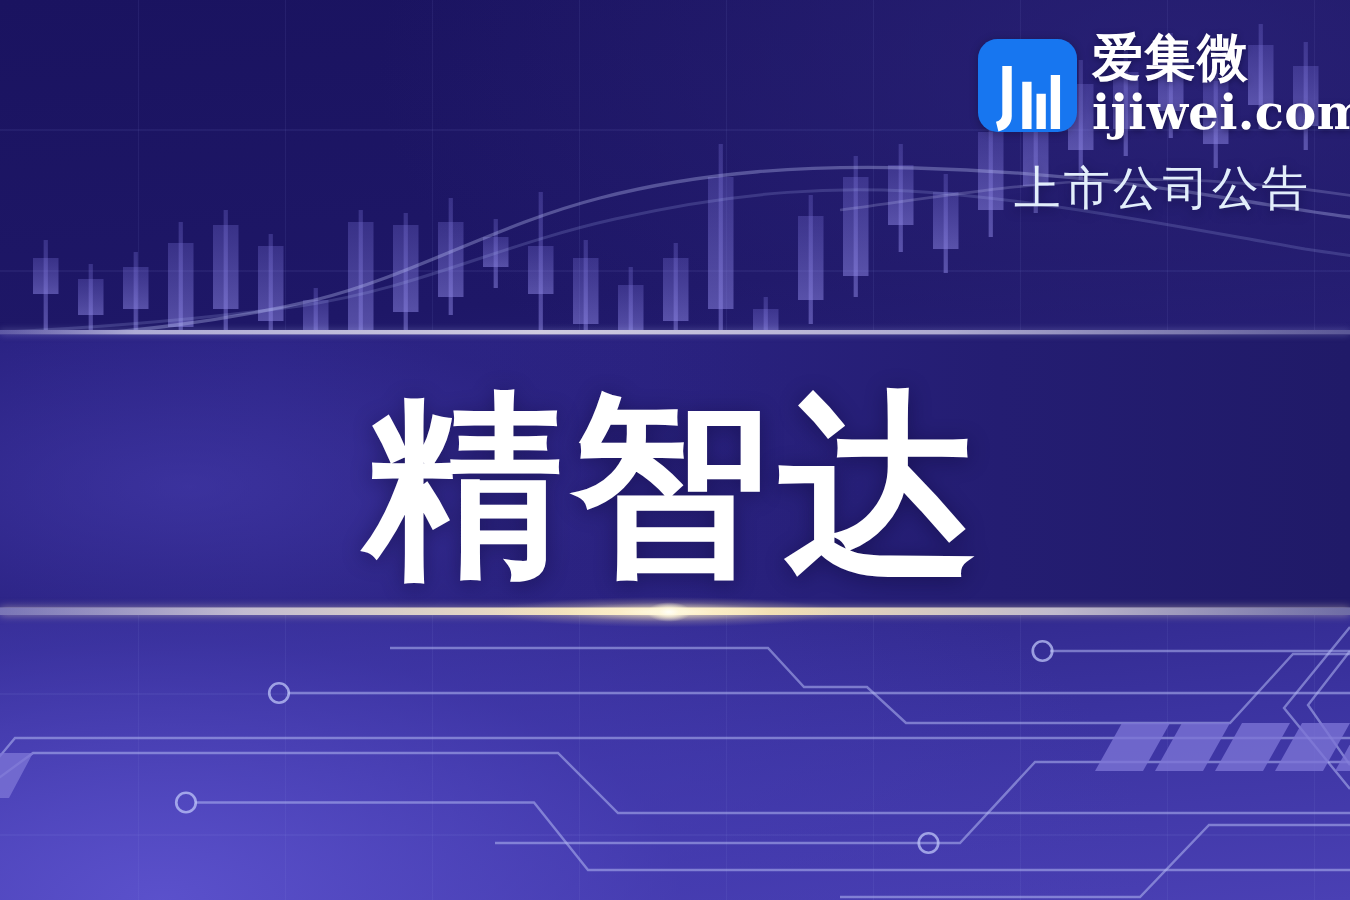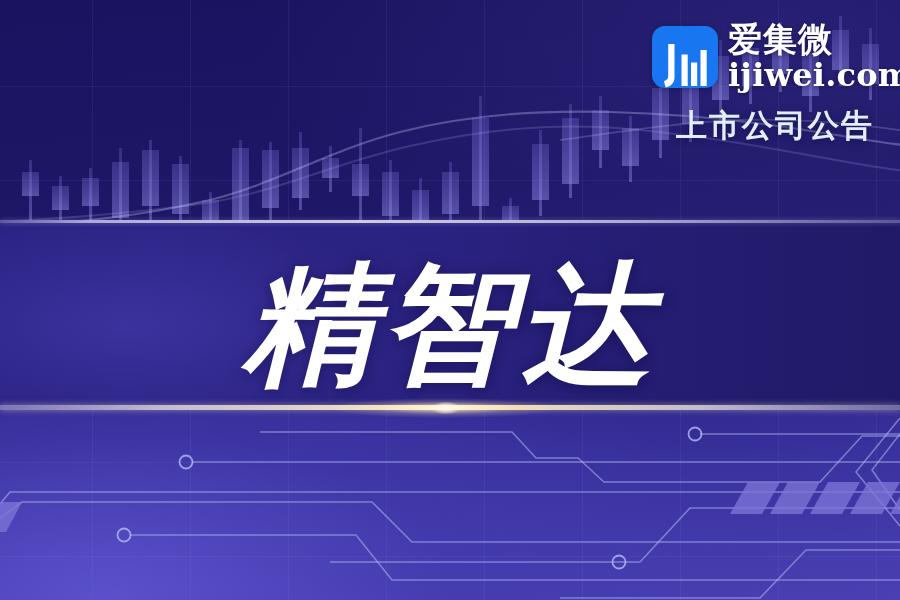--- a/index.html
+++ b/index.html
@@ -75,21 +75,20 @@
     position:absolute; left:0; top:220px; width:900px; height:212px;
     display:flex; align-items:center; justify-content:center;
     color:#ffffff;
     font-family:"DejaVu Sans","Liberation Sans",sans-serif;
     font-weight:bold;
     font-size:132px;
     letter-spacing:6px;
     line-height:1;
     text-shadow:0 2px 14px rgba(10,6,50,.45);
     padding-bottom:4px;
-    font-style:italic;
   }
 
   
   .circuit{ position:absolute; left:0; top:410px; width:900px; height:190px; overflow:hidden; }
 
   
   .brand{ position:absolute; right:28px; top:22px; width:220px; }
   .brand-row{ display:flex; align-items:center; gap:10px; }
   .logo-mark{
     width:66px; height:62px; border-radius:13px;
@@ -117,21 +116,21 @@
     line-height:1.1;
     letter-spacing:.2px;
     margin-top:1px;
     white-space:nowrap;
     text-shadow:0 1px 4px rgba(6,4,40,.5);
   }
   .brand-sub{
     margin-top:12px;
     color:#e2eefb;
     font-family:"DejaVu Sans","Liberation Sans",sans-serif;
-    font-weight:bold;
+    font-weight:normal;
     font-size:31px;
     letter-spacing:2px;
     white-space:nowrap;
     text-align:right;
     text-shadow:0 2px 7px rgba(10,8,48,.5);
     padding-left:24px;
   }
 </style>
 </head>
 <body>

